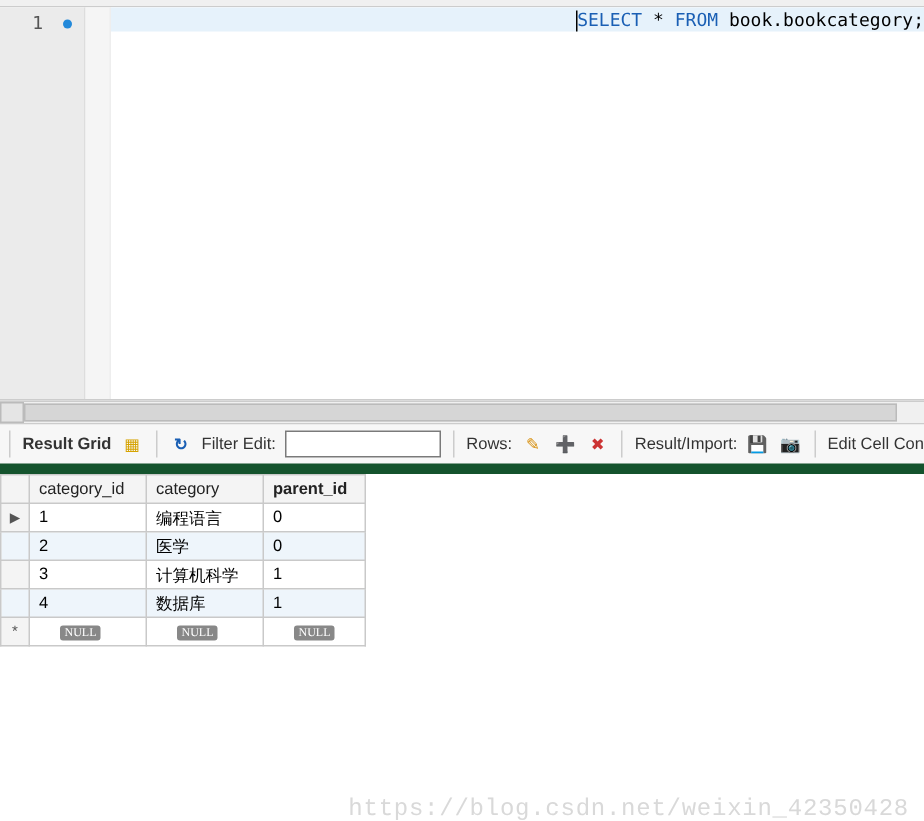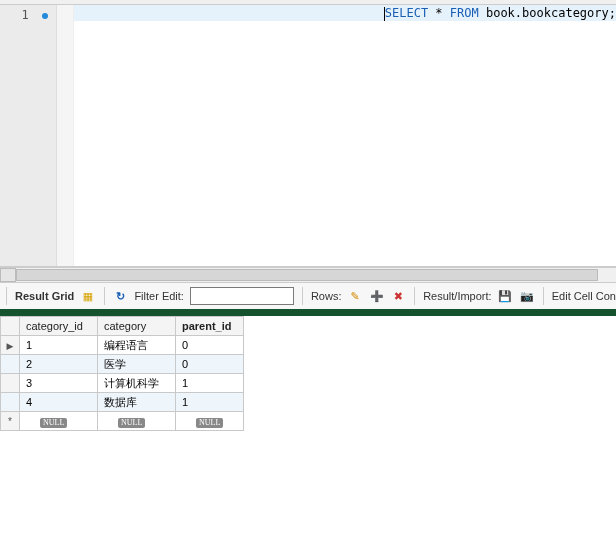--- a/index.html
+++ b/index.html
@@ -118,13 +118,14 @@
       </tr>
       <tr>
         <td class="rowhandle"><span class="star">*</span></td>
         <td><span class="null-pill">NULL</span></td>
         <td><span class="null-pill">NULL</span></td>
         <td><span class="null-pill">NULL</span></td>
       </tr>
     </tbody>
   </table>
 </div>
+<div class="watermark">https://blog.csdn.net/weixin_42350428</div>
 </div>
 
 </body></html>

